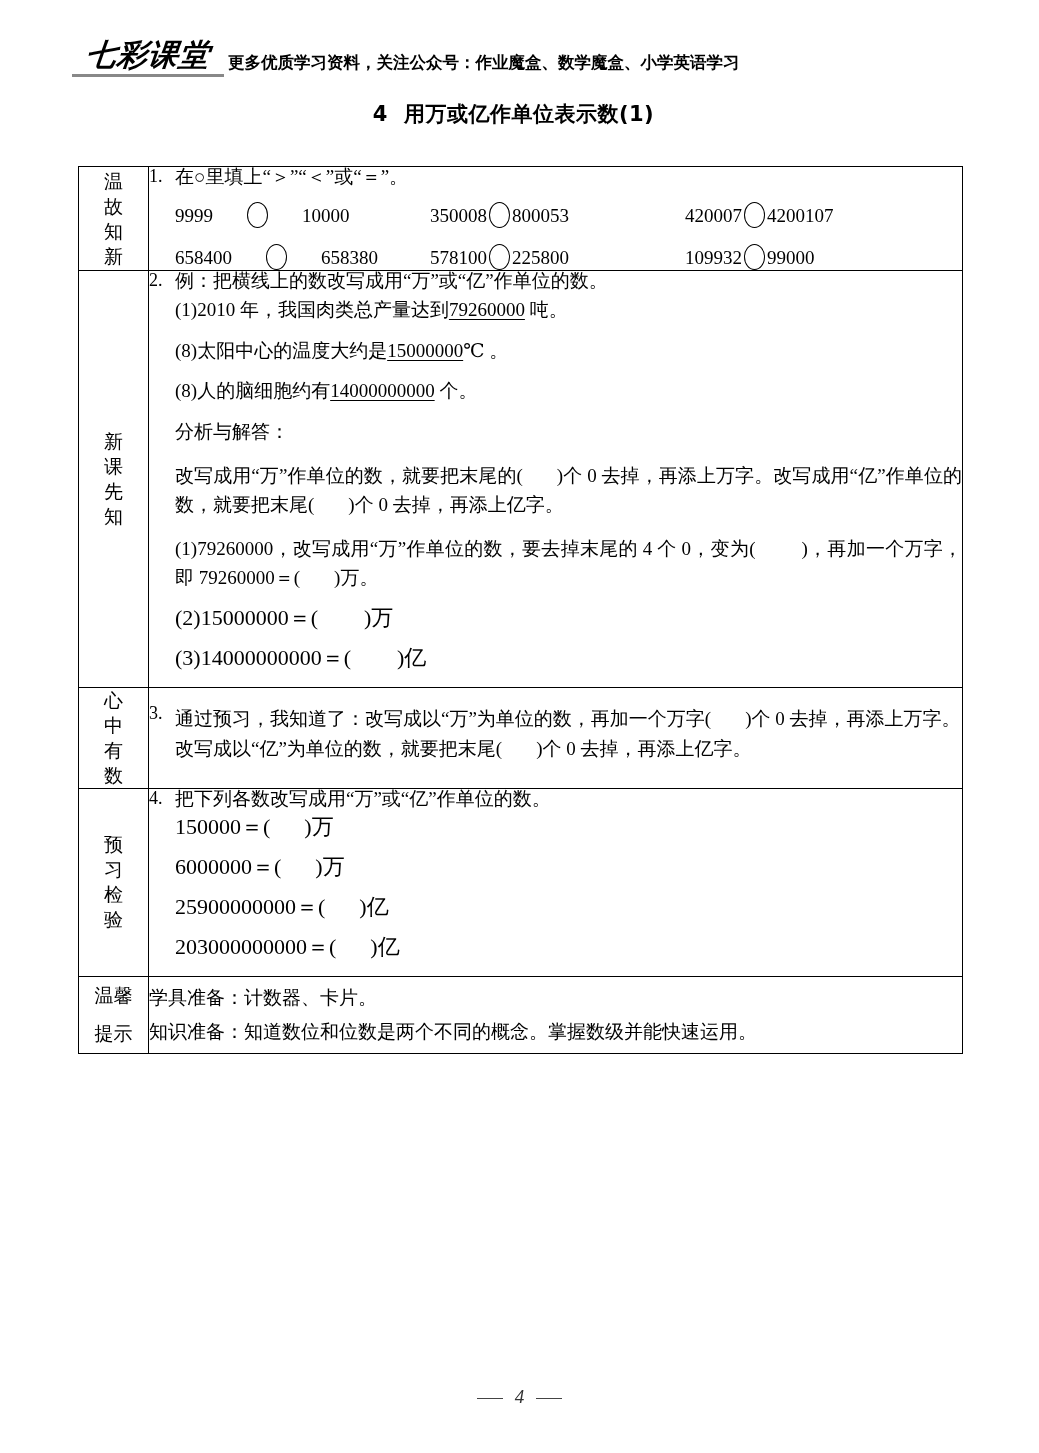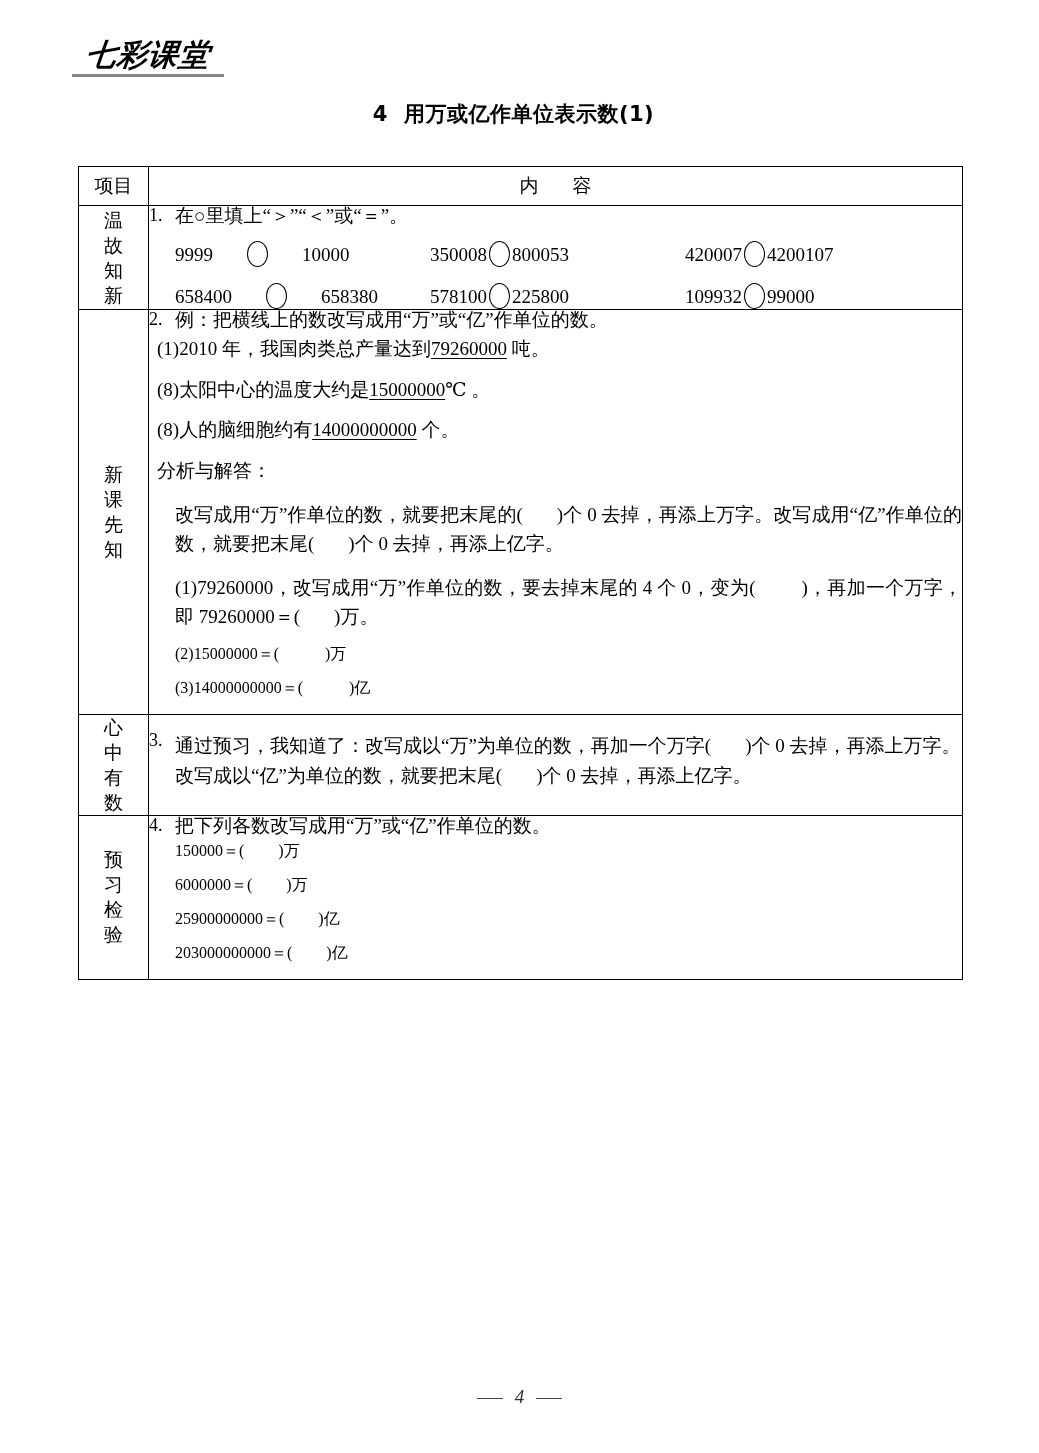--- a/index.html
+++ b/index.html
@@ -154,38 +154,38 @@
     border: 1.4px solid #000;
     border-radius: 50%;
     margin: 0 2px;
     vertical-align: middle;
   }
 
   .num-txt { font-family: "Liberation Serif", serif; }
   .uline { text-decoration: underline; text-underline-offset: 3px; }
 
   .sub-line {
-    margin: 0 0 16px 8px;
+    margin: 0 0 16px 26px;
     font-size: 19px;
     line-height: 1.3;
   }
   .sub-line:last-child { margin-bottom: 2px; }
 
   .flow-para {
     margin: 0 0 14px 26px;
     font-size: 19px;
     line-height: 1.55;
     text-align: justify;
   }
   .gap-sm { display: inline-block; width: 34px; }
   .gap-md { display: inline-block; width: 46px; }
 
   .eq-line {
     margin: 0 0 18px 26px;
-    font-size: 16px;
+    font-size: 22px;
     font-family: "Liberation Serif", serif;
   }
 
   .tips-body {
     padding: 7px 14px 7px 20px;
     font-size: 19px;
     line-height: 34px;
   }
   .tips-body div { white-space: nowrap; }
 
@@ -211,39 +211,34 @@
   }
 </style>
 </head>
 <body>
 
 <div class="page-header">
   <div class="brand-logo">
     <span class="brand-logo-text">七彩课堂</span>
     <span class="brand-logo-rule"></span>
   </div>
+  <div class="promo-line">更多优质学习资料，关注公众号：作业魔盒、数学魔盒、小学英语学习</div>
 </div>
 
 <div class="doc-title">
   <span class="num">4</span><span>用万或亿作单位表示数(1)</span>
 </div>
 
 <table class="sheet-table">
   <colgroup>
     <col class="col-label">
     <col class="col-body">
   </colgroup>
   <tbody>
 
-    <tr>
-      <td class="hdr-label">项目</td>
-      <td class="hdr-body">
-        <span>内</span><span class="wide-gap"></span><span>容</span>
-      </td>
-    </tr>
 
     <tr>
       <td class="vlabel">
         <span>温</span>
         <span>故</span>
         <span>知</span>
         <span>新</span>
       </td>
       <td class="cell-body">
         <div class="q-line">
@@ -368,19 +363,29 @@
         </div>
         <div class="eq-line">
           <span class="num-txt">25900000000＝(</span><span class="gap-sm"></span><span>)亿</span>
         </div>
         <div class="eq-line">
           <span class="num-txt">203000000000＝(</span><span class="gap-sm"></span><span>)亿</span>
         </div>
       </td>
     </tr>
 
+    <tr>
+      <td class="hlabel">
+        <span>温馨</span>
+        <span>提示</span>
+      </td>
+      <td class="tips-body">
+        <div>学具准备：计数器、卡片。</div>
+        <div>知识准备：知道数位和位数是两个不同的概念。掌握数级并能快速运用。</div>
+      </td>
+    </tr>
 
   </tbody>
 </table>
 
 <div class="page-footer">
   <span class="dash"></span><span>4</span><span class="dash"></span>
 </div>
 
 </body></html>

